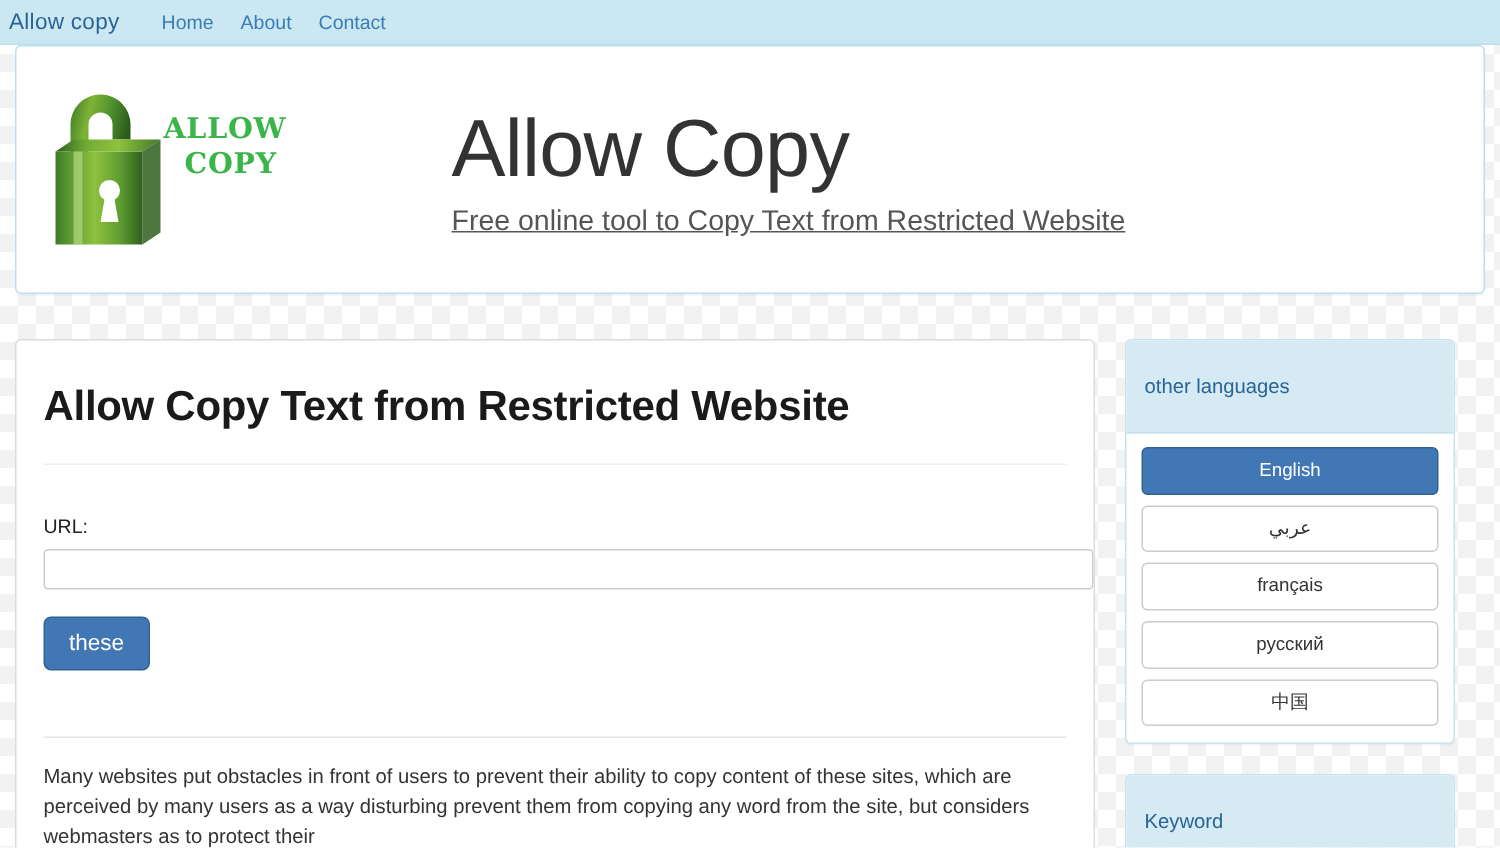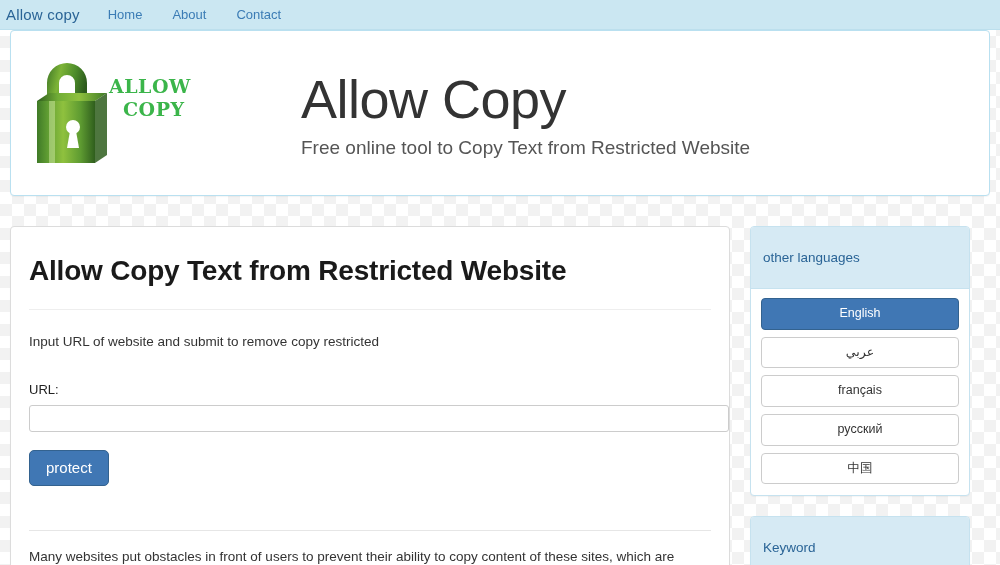--- a/index.html
+++ b/index.html
@@ -35,21 +35,21 @@
   .navbar .brand {
     color: #2a6496;
     font-size: 15px;
     letter-spacing: .2px;
     margin-right: 28px;
     text-decoration: none;
     cursor: pointer;
   }
   .navbar .navlinks {
     display: flex;
-    gap: 30px;
+    gap: 18px;
     justify-content: center;
   }
   .navbar .navlinks a {
     color: #3b7cb5;
     font-size: 13px;
     text-decoration: none;
     cursor: pointer;
   }
 
   
@@ -99,20 +99,21 @@
     color: #333333;
     margin: 0 0 10px 0;
     font-weight: normal;
     letter-spacing: -0.5px;
   }
   .site-sub {
     font-size: 19px;
     color: #555;
     margin: 0;
     font-weight: normal;
+    text-decoration: underline;
   }
 
   
   .columns {
     display: flex;
     margin-top: 30px;
     padding: 0 10px;
     gap: 20px;
     align-items: flex-start;
   }
@@ -298,26 +299,25 @@
       <p class="site-sub">Free online tool to Copy Text from Restricted Website</p>
     </div>
   </div>
 
   <div class="columns">
 
     <div class="main-col">
       <div class="card main-card">
         <h2 class="main-heading">Allow Copy Text from Restricted Website</h2>
         <hr class="hr">
-        <p class="lead">Input URL of website and submit to remove copy restricted</p>
 
         <form>
           <label class="form-label">URL:</label>
           <input class="url-input" type="text" placeholder="" style="">
-          <button class="submit-btn" type="submit">protect</button>
+          <button class="submit-btn" type="submit">these</button>
         </form>
 
         <hr class="hr2">
         <p class="body-copy">Many websites put obstacles in front of users to prevent their ability to copy content of these sites, which are perceived by many users as a way disturbing prevent them from copying any word from the site, but considers webmasters as to protect their</p>
       </div>
     </div>
 
     <div class="side-col">
 
       <div class="panel">

